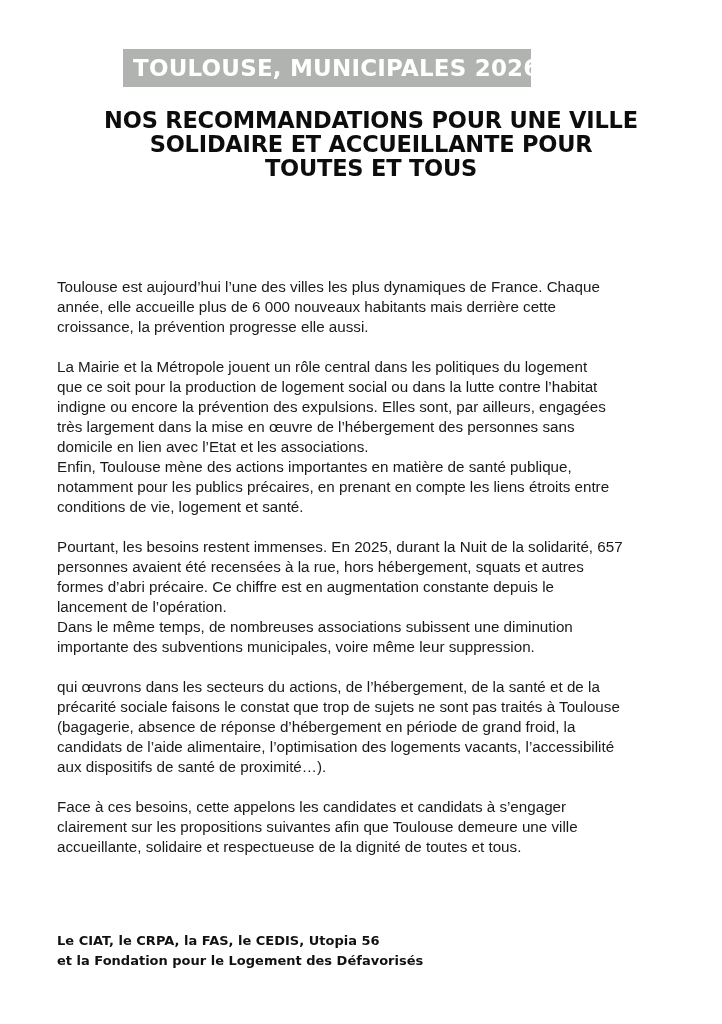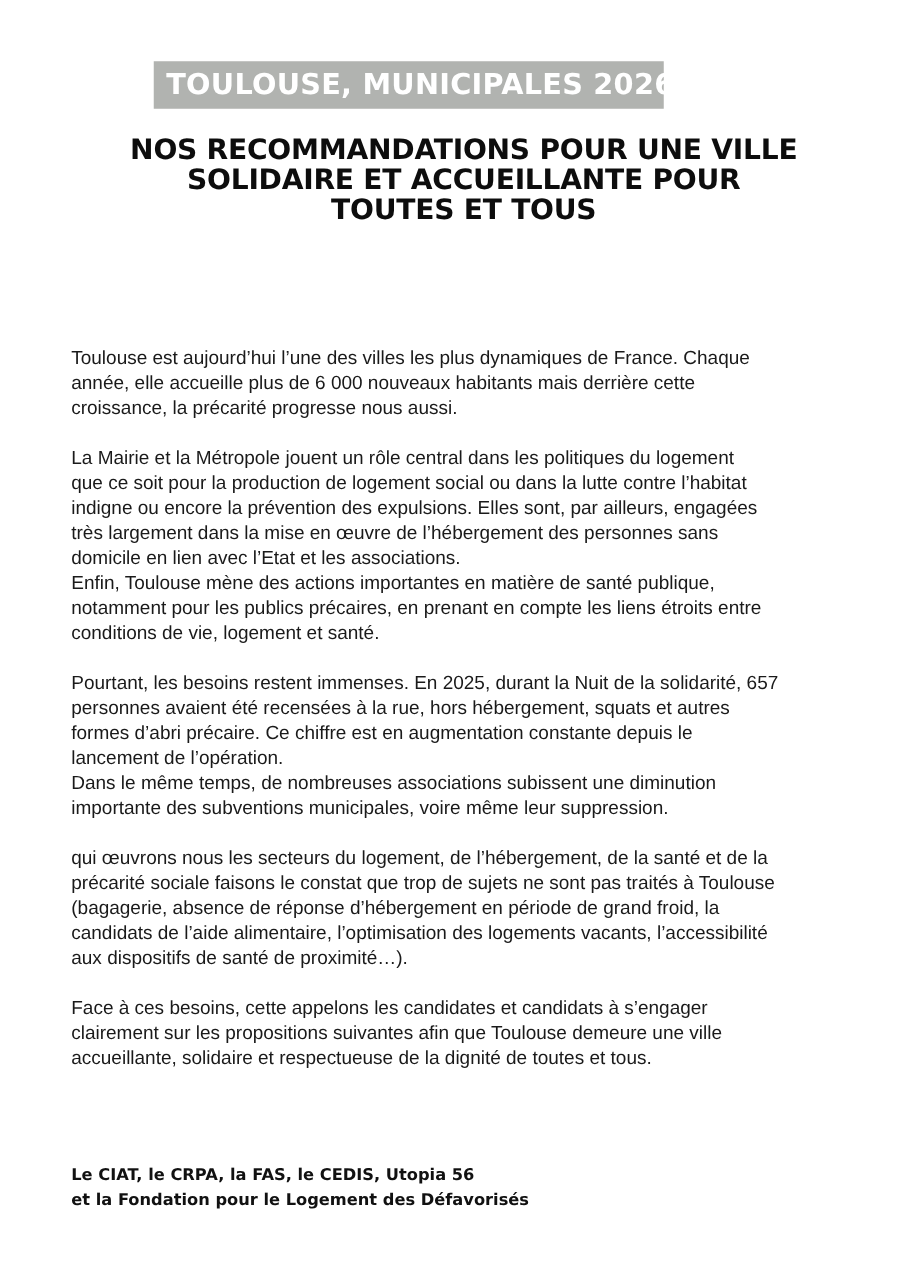--- a/index.html
+++ b/index.html
@@ -86,42 +86,42 @@
 <h1 class="main-title" style="margin:10px;">
   <span>NOS RECOMMANDATIONS POUR UNE VILLE</span>
   <span>SOLIDAIRE ET ACCUEILLANTE POUR</span>
   <span>TOUTES ET TOUS</span>
 </h1>
 
 <div class="body-text">
   <p class="para">
     <span class="line">Toulouse est aujourd’hui l’une des villes les plus dynamiques de France. Chaque</span>
     <span class="line">année, elle accueille plus de 6 000 nouveaux habitants mais derrière cette</span>
-    <span class="line">croissance, la précarité progresse nous aussi.</span>
+    <span class="line">croissance, la prévention progresse elle aussi.</span>
   </p>
   <p class="para">
     <span class="line">La Mairie et la Métropole jouent un rôle central dans les politiques du logement</span>
     <span class="line">que ce soit pour la production de logement social ou dans la lutte contre l’habitat</span>
     <span class="line">indigne ou encore la prévention des expulsions. Elles sont, par ailleurs, engagées</span>
     <span class="line">très largement dans la mise en œuvre de l’hébergement des personnes sans</span>
     <span class="line">domicile en lien avec l’Etat et les associations.</span>
     <span class="line">Enfin, Toulouse mène des actions importantes en matière de santé publique,</span>
     <span class="line">notamment pour les publics précaires, en prenant en compte les liens étroits entre</span>
     <span class="line">conditions de vie, logement et santé.</span>
   </p>
   <p class="para">
     <span class="line">Pourtant, les besoins restent immenses. En 2025, durant la Nuit de la solidarité, 657</span>
     <span class="line">personnes avaient été recensées à la rue, hors hébergement, squats et autres</span>
     <span class="line">formes d’abri précaire. Ce chiffre est en augmentation constante depuis le</span>
     <span class="line">lancement de l’opération.</span>
     <span class="line">Dans le même temps, de nombreuses associations subissent une diminution</span>
     <span class="line">importante des subventions municipales, voire même leur suppression.</span>
   </p>
   <p class="para">
-    <span class="line">qui œuvrons nous les secteurs du logement, de l’hébergement, de la santé et de la</span>
+    <span class="line">qui œuvrons dans les secteurs du actions, de l’hébergement, de la santé et de la</span>
     <span class="line">précarité sociale faisons le constat que trop de sujets ne sont pas traités à Toulouse</span>
     <span class="line">(bagagerie, absence de réponse d’hébergement en période de grand froid, la</span>
     <span class="line">candidats de l’aide alimentaire, l’optimisation des logements vacants, l’accessibilité</span>
     <span class="line">aux dispositifs de santé de proximité…).</span>
   </p>
   <p class="para">
     <span class="line">Face à ces besoins, cette appelons les candidates et candidats à s’engager</span>
     <span class="line">clairement sur les propositions suivantes afin que Toulouse demeure une ville</span>
     <span class="line">accueillante, solidaire et respectueuse de la dignité de toutes et tous.</span>
   </p>

